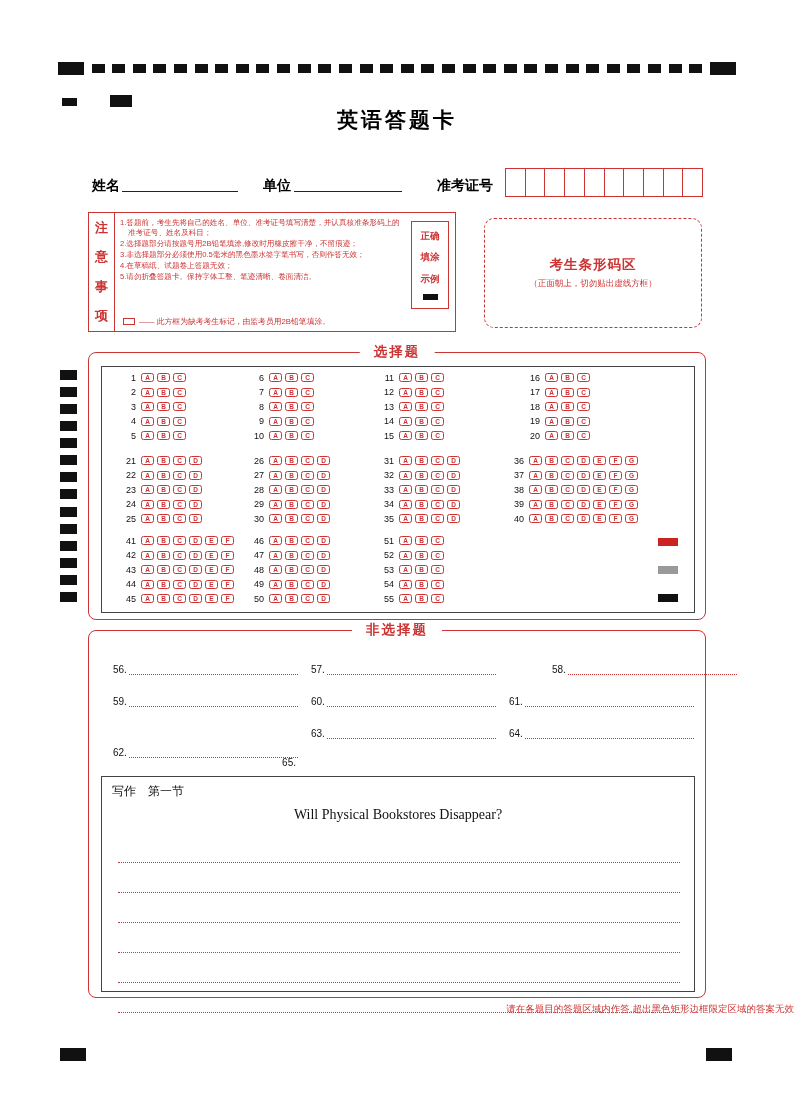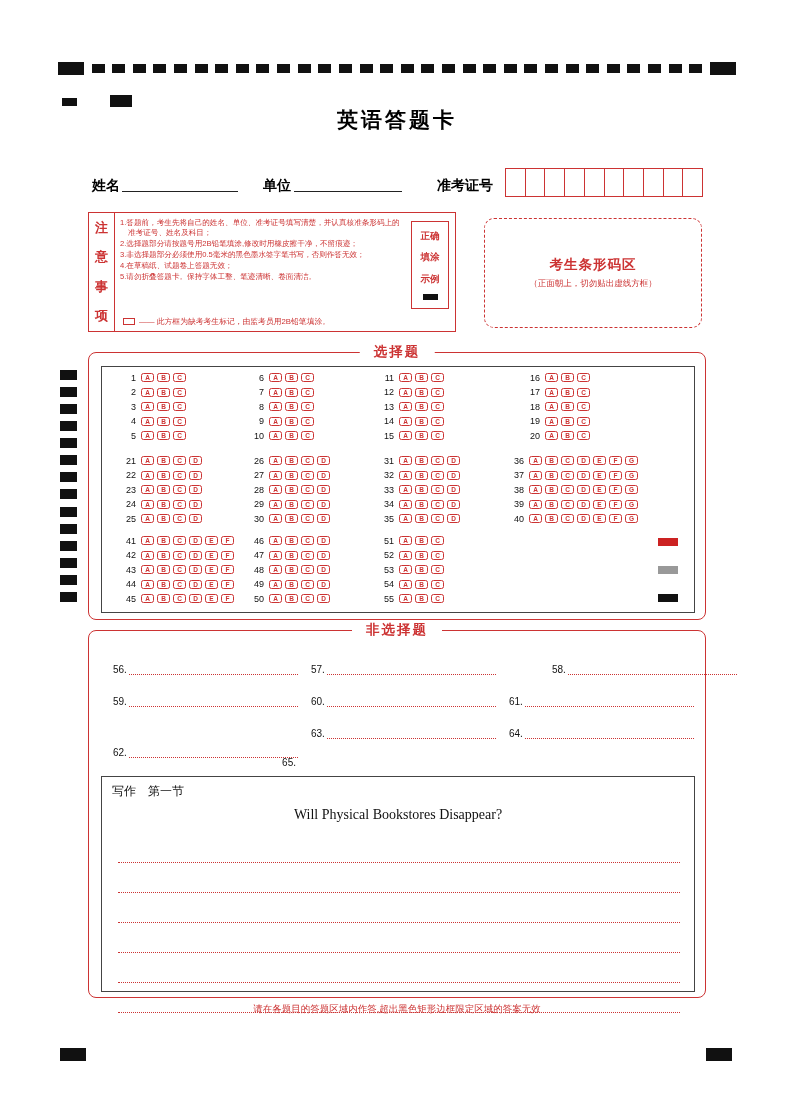--- a/index.html
+++ b/index.html
@@ -68,21 +68,21 @@
   .nonchoice-questions { position: absolute; left: 0; top: 0; right: 0; bottom: 0; }
   .nc-item { position: absolute; width: 185px; display: flex; align-items: flex-end; height: 14px; }
   .nc-num { font-size: 10px; color: #111; margin-right: 2px; }
   .nc-line { flex: 1; border-bottom: 1.6px dotted #cc3333; height: 10px; }
   .writing-box { position: absolute; left: 12px; top: 145px; width: 594px; height: 216px; border: 1px solid #444; }
   .writing-label { position: absolute; left: 10px; top: 6px; font-size: 12px; color: #111; }
   .essay-title { position: absolute; left: 0; top: 30px; width: 100%; text-align: center; font-family: "Liberation Serif", serif; font-size: 14px; color: #111; }
   .writing-lines { position: absolute; left: 16px; top: 56px; width: 562px; }
   .writing-line { height: 30px; border-bottom: 1.6px dotted #cc3333; }
 
-  .bottom-note { left: 0; top: 1003px; width: 100%; text-align: center; color: #cc3333; font-size: 9.5px; }
+  .bottom-note { left: 0; top: 1003px; width: 100%; text-align: right; color: #cc3333; font-size: 9.5px; }
 </style>
 </head>
 <body>
 
 <div class="sheet">
 
   <div class="abs registration-strip">
       <div class="strip-big"></div>
       <div class="strip-small"></div>
       <div class="strip-small"></div>

